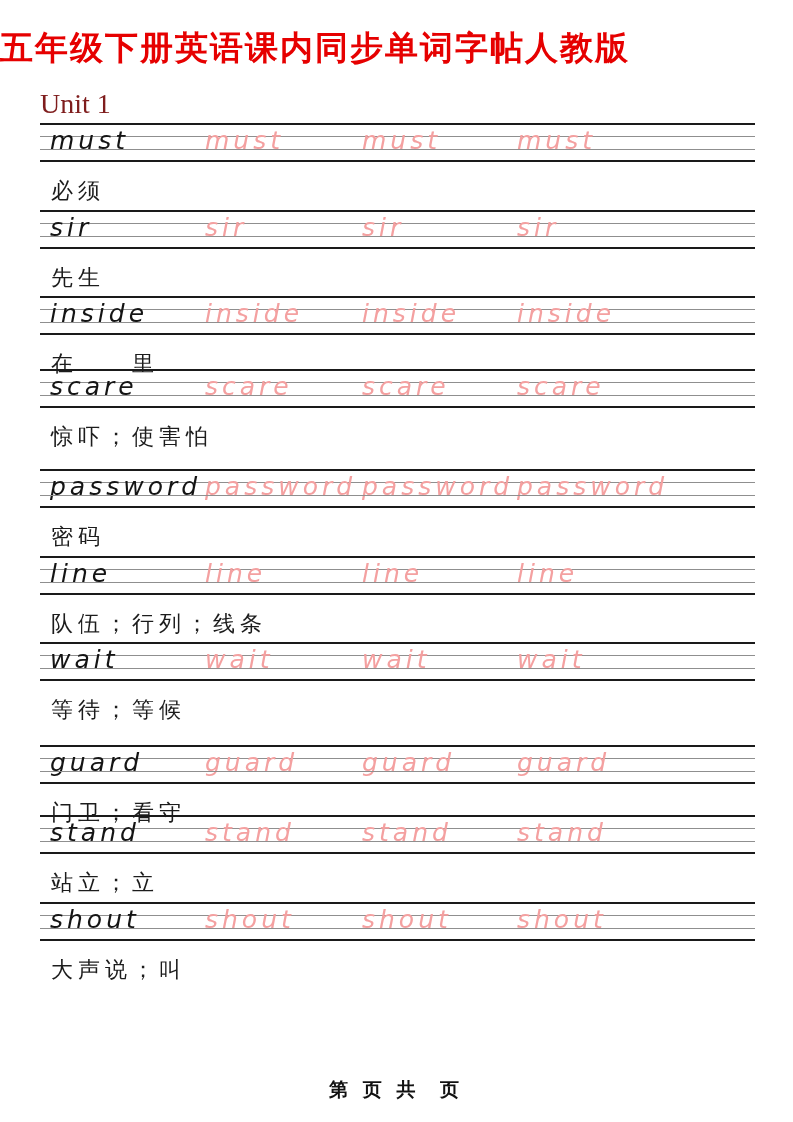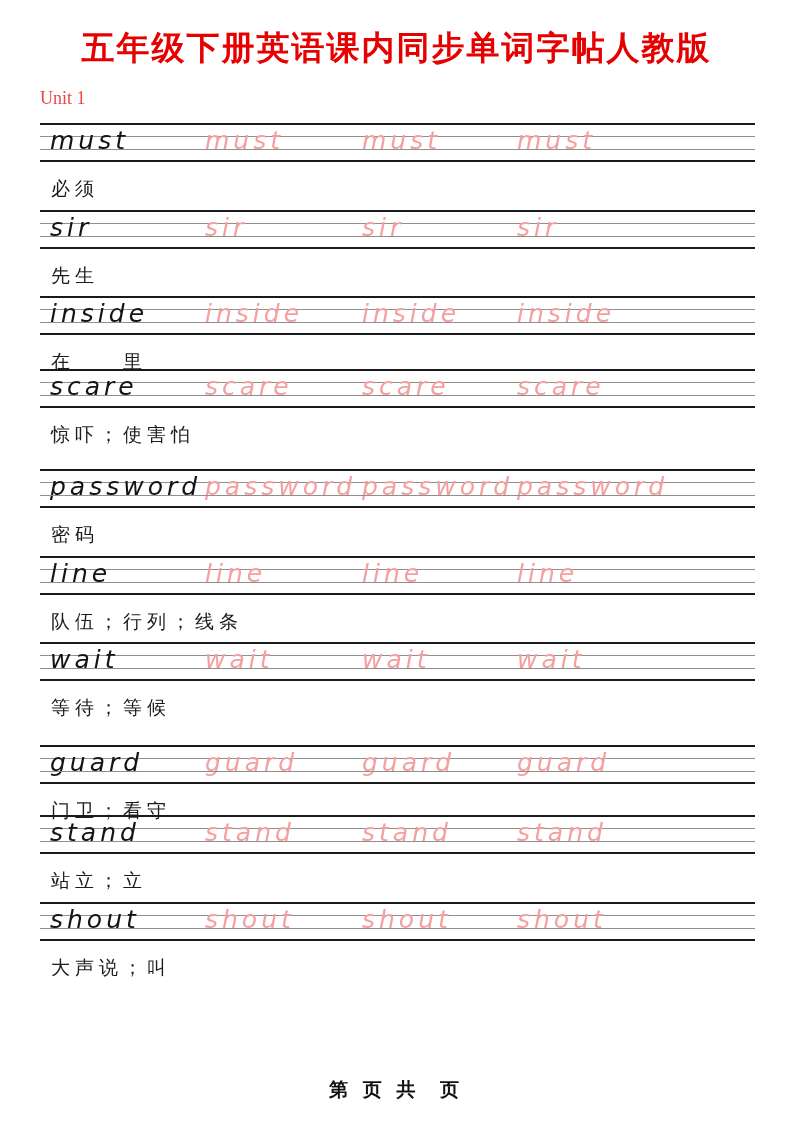--- a/index.html
+++ b/index.html
@@ -13,35 +13,34 @@
     height: 1122px;
     background: #ffffff;
     overflow: hidden;
     font-family: "Liberation Serif", serif;
   }
   .title {
     position: absolute;
     top: 26px;
     left: 0;
     width: 100%;
-    text-align: center;
     font-family: "Liberation Sans", "DejaVu Sans", sans-serif;
     font-weight: bold;
     font-size: 33px;
     letter-spacing: 2px;
     color: var(--title-color, #e60000);
     white-space: nowrap;
   }
   .unit-label {
     position: absolute;
     top: 88px;
     left: 40px;
     font-family: "Liberation Serif", "DejaVu Serif", serif;
-    font-size: 18px;
-    color: #ef4444;
+    font-size: 28px;
+    color: #7f1d1d;
   }
   .word-list {
     position: absolute;
     inset: 0;
   }
   .word-block {
     position: absolute;
     left: 40px;
     right: 38px;
     height: 86px;
@@ -77,21 +76,21 @@
   .word.black { left: 10px; color: #141414; font-weight: 500; }
   .word.trace { color: var(--trace-color, #f4a0a0); }
   .word.trace.c1 { left: 165px; }
   .word.trace.c2 { left: 322px; }
   .word.trace.c3 { left: 477px; }
   .meaning {
     position: absolute;
     top: 53px;
     left: 11px;
     font-family: "Liberation Serif", "DejaVu Serif", serif;
-    font-size: 19px;
+    font-size: 22px;
     letter-spacing: 5px;
     color: #1c1c1c;
     white-space: pre;
   }
   .footer {
     position: absolute;
     bottom: 19px;
     left: 0;
     width: 100%;
     text-align: center;

